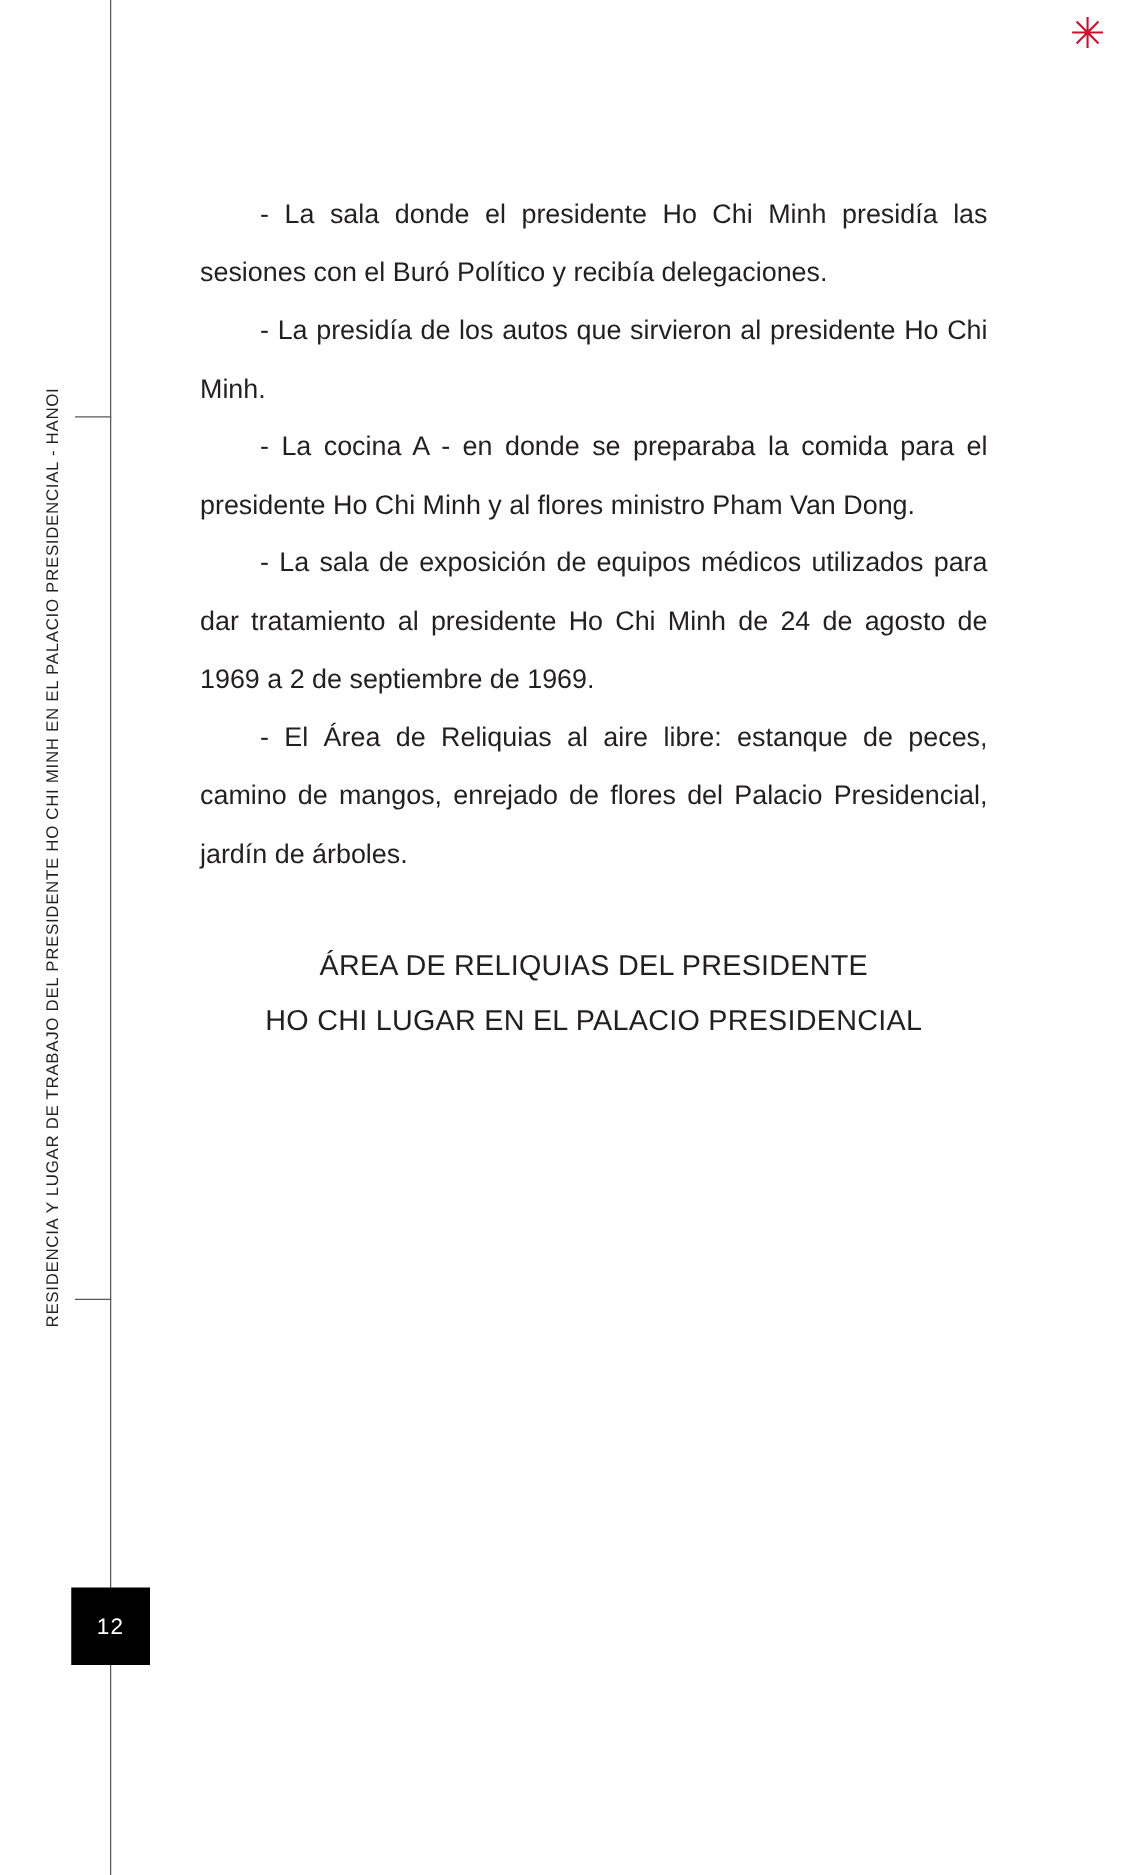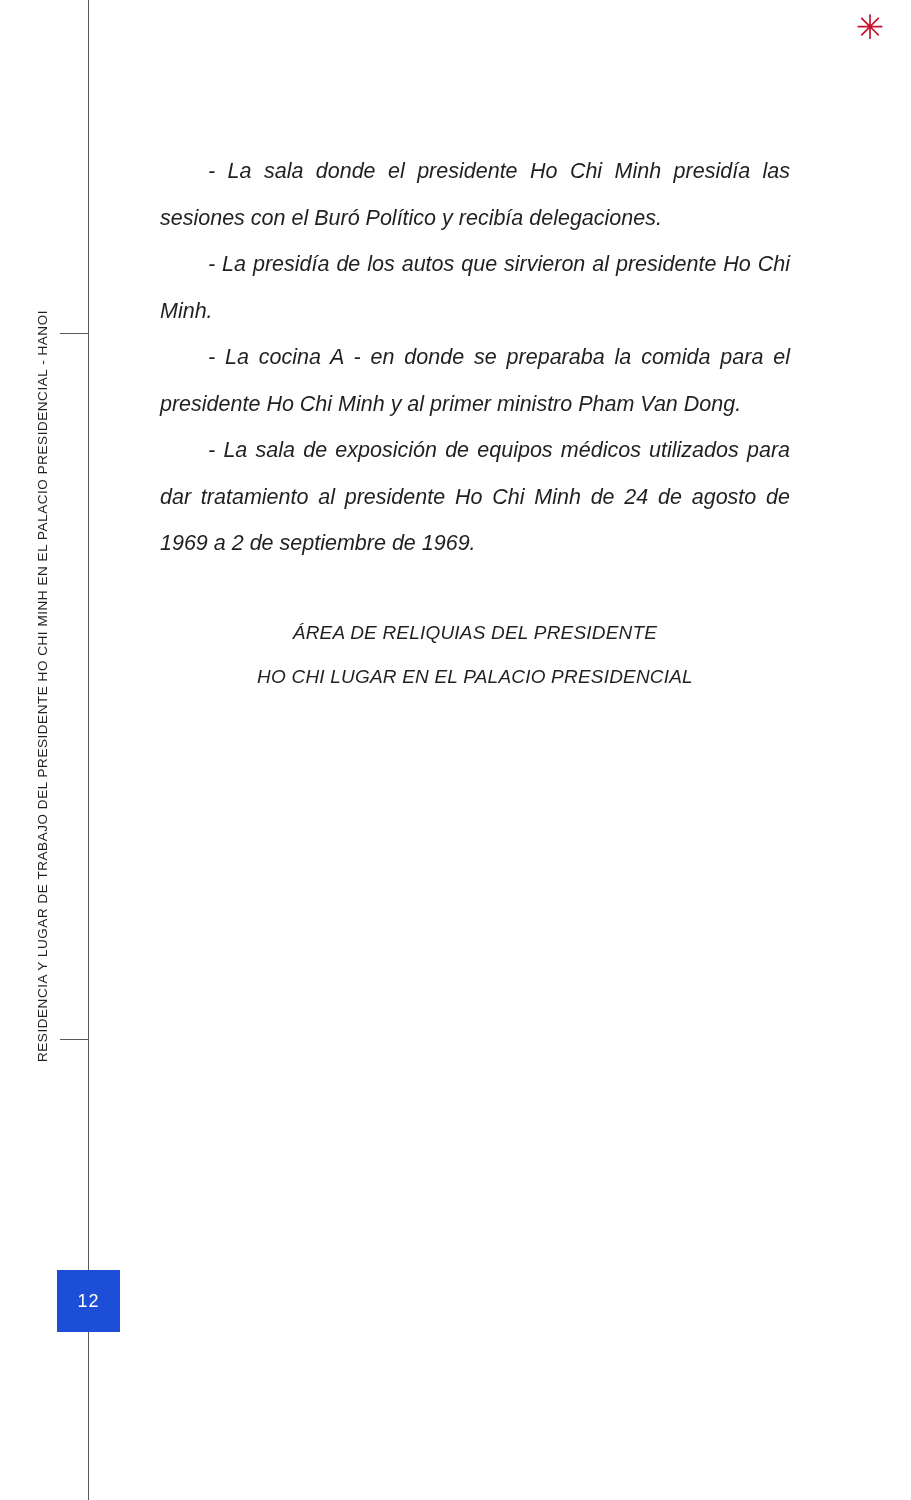--- a/index.html
+++ b/index.html
@@ -72,54 +72,53 @@
   .rule-tick.t1 { top: 333px; }
   .rule-tick.t2 { top: 1039px; }
 
   
   .folio {
     position: absolute;
     left: 57px;
     top: 1270px;
     width: 63px;
     height: 62px;
-    background: #1d4ed8;
+    background: #000000;
     color: #ffffff;
     font-size: 18px;
     display: flex;
     align-items: center;
     justify-content: center;
     letter-spacing: 1px;
   }
 
   
   .text-column {
     position: absolute;
     left: 160px;
     top: 148px;
     width: 630px;
-    font-style: italic;
   }
   .body-par {
     margin: 0 0 0 0;
     text-align: justify;
     text-justify: inter-word;
     font-size: 21.5px;
     line-height: 46.5px;
     text-indent: 48px;
     color: #231f20;
     hyphens: none;
   }
 
   .heading-block {
     margin-top: 44px;
     text-align: center;
   }
   .heading-line {
-    font-size: 19px;
+    font-size: 23px;
     line-height: 44px;
     letter-spacing: 0.2px;
     color: #231f20;
   }
 </style>
 </head>
 <body>
 
 <div class="corner-mark">✳</div>
 
@@ -131,20 +130,21 @@
   <div class="rh-text">RESIDENCIA Y LUGAR DE TRABAJO DEL PRESIDENTE HO CHI MINH EN EL PALACIO PRESIDENCIAL - HANOI</div>
 </div>
 
 <div class="folio">
   <span>12</span>
 </div>
 
 <div class="text-column">
   <p class="body-par">- La sala donde el presidente Ho Chi Minh presidía las sesiones con el Buró Político y recibía delegaciones.</p>
   <p class="body-par">- La presidía de los autos que sirvieron al presidente Ho Chi Minh.</p>
-  <p class="body-par">- La cocina A - en donde se preparaba la comida para el presidente Ho Chi Minh y al primer ministro Pham Van Dong.</p>
+  <p class="body-par">- La cocina A - en donde se preparaba la comida para el presidente Ho Chi Minh y al flores ministro Pham Van Dong.</p>
   <p class="body-par">- La sala de exposición de equipos médicos utilizados para dar tratamiento al presidente Ho Chi Minh de 24 de agosto de 1969 a 2 de septiembre de 1969.</p>
+  <p class="body-par">- El Área de Reliquias al aire libre: estanque de peces, camino de mangos, enrejado de flores del Palacio Presidencial, jardín de árboles.</p>
 
   <div class="heading-block">
     <div class="heading-line">ÁREA DE RELIQUIAS DEL PRESIDENTE</div>
     <div class="heading-line">HO CHI LUGAR EN EL PALACIO PRESIDENCIAL</div>
   </div>
 </div>
 
 </body></html>

